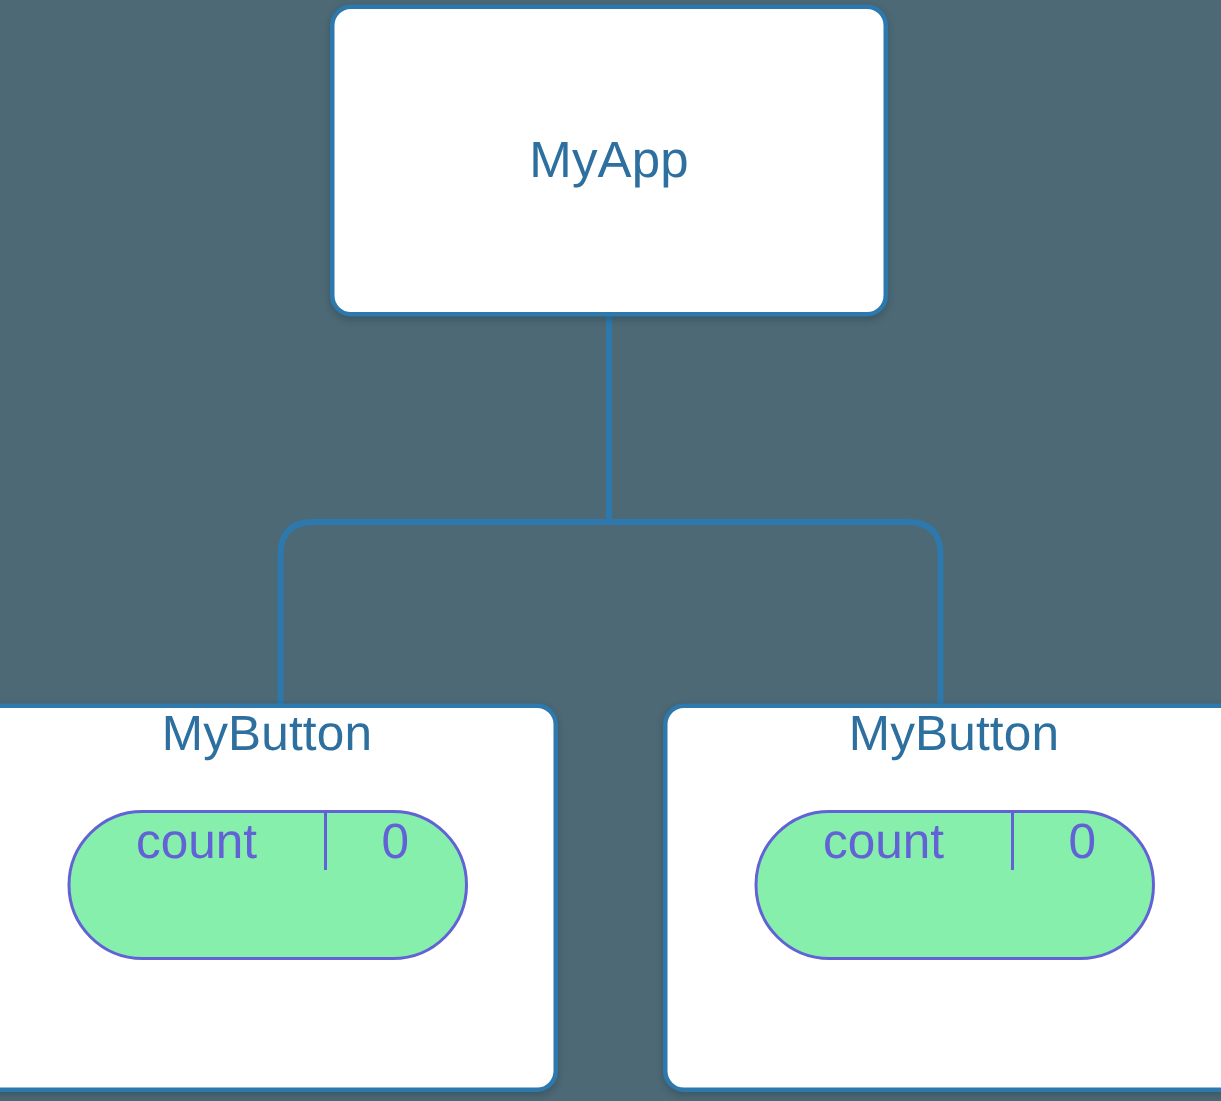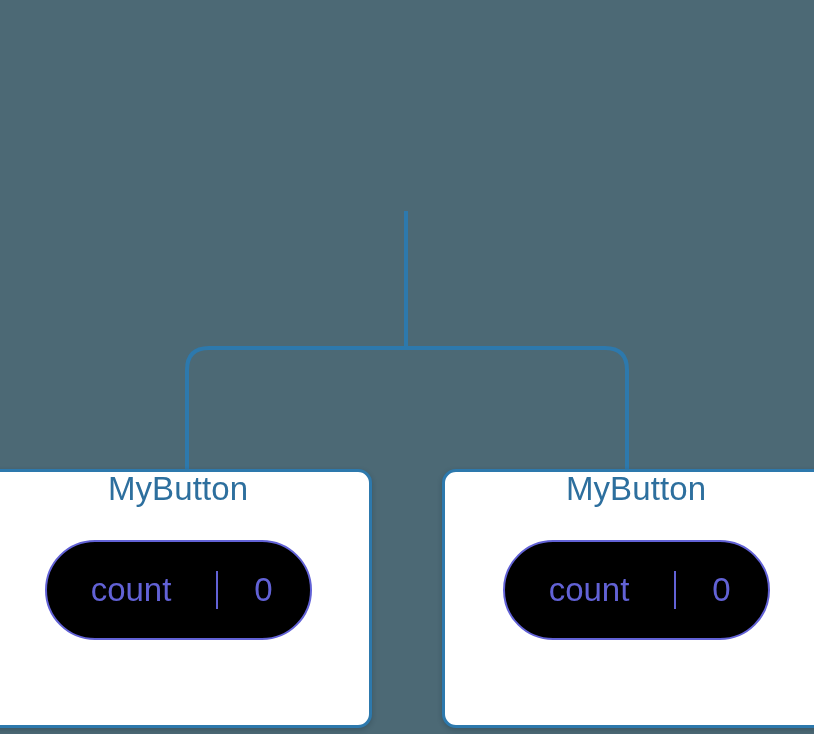--- a/index.html
+++ b/index.html
@@ -93,22 +93,22 @@
 
   
   .state-pill {
     margin-top: 35px;
     height: 100px;
     width: 267px;
     border: 2px solid #6262d6;
     border-radius: 60px;
     box-sizing: border-box;
     display: flex;
-    align-items: center;
-    background: #000000;
+    align-items: flex-start;
+    background: #86efac;
     overflow: hidden;
   }
 
   .pill-key {
     flex: 0 0 171px;
     display: flex;
     align-items: center;
     justify-content: center;
     color: #6262d6;
     font-size: 33px;
@@ -133,20 +133,23 @@
 
   <svg id="connectors" viewBox="0 0 814 734" width="814" height="734">
 
     <path d="M 406 211 L 406 348" fill="none" stroke="#2d79ad" stroke-width="4" stroke-linecap="butt"></path>
 
     <path d="M 406 348 L 209 348 Q 187 348 187 370 L 187 470" fill="none" stroke="#2d79ad" stroke-width="4" stroke-linecap="butt"></path>
 
     <path d="M 406 348 L 605 348 Q 627 348 627 370 L 627 470" fill="none" stroke="#2d79ad" stroke-width="4" stroke-linecap="butt"></path>
   </svg>
 
+  <div class="node" id="node-root">
+    <div class="node-title">MyApp</div>
+  </div>
 
   <div class="node" id="node-child-left">
     <div class="child-body">
       <div class="node-title">MyButton</div>
       <div class="state-pill">
         <div class="pill-key">count</div>
         <div class="pill-value">0</div>
       </div>
     </div>
   </div>

